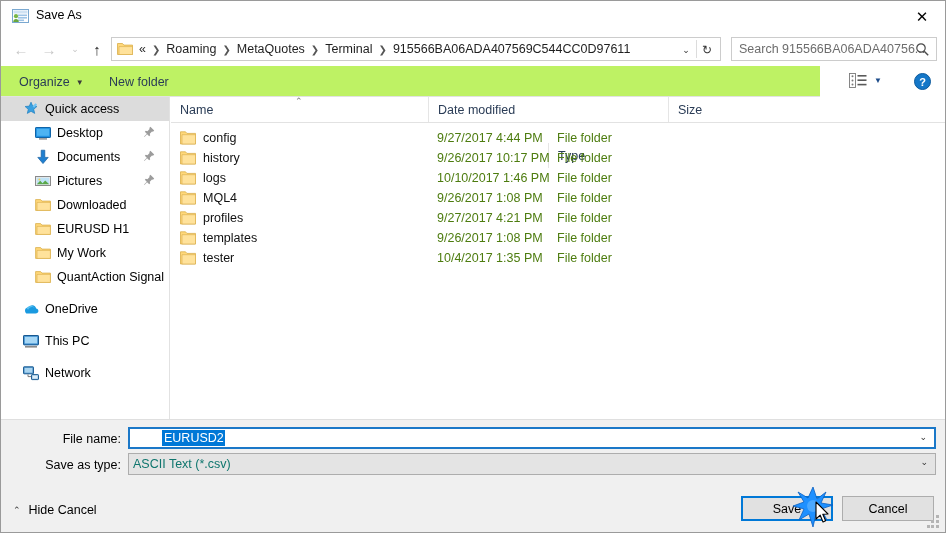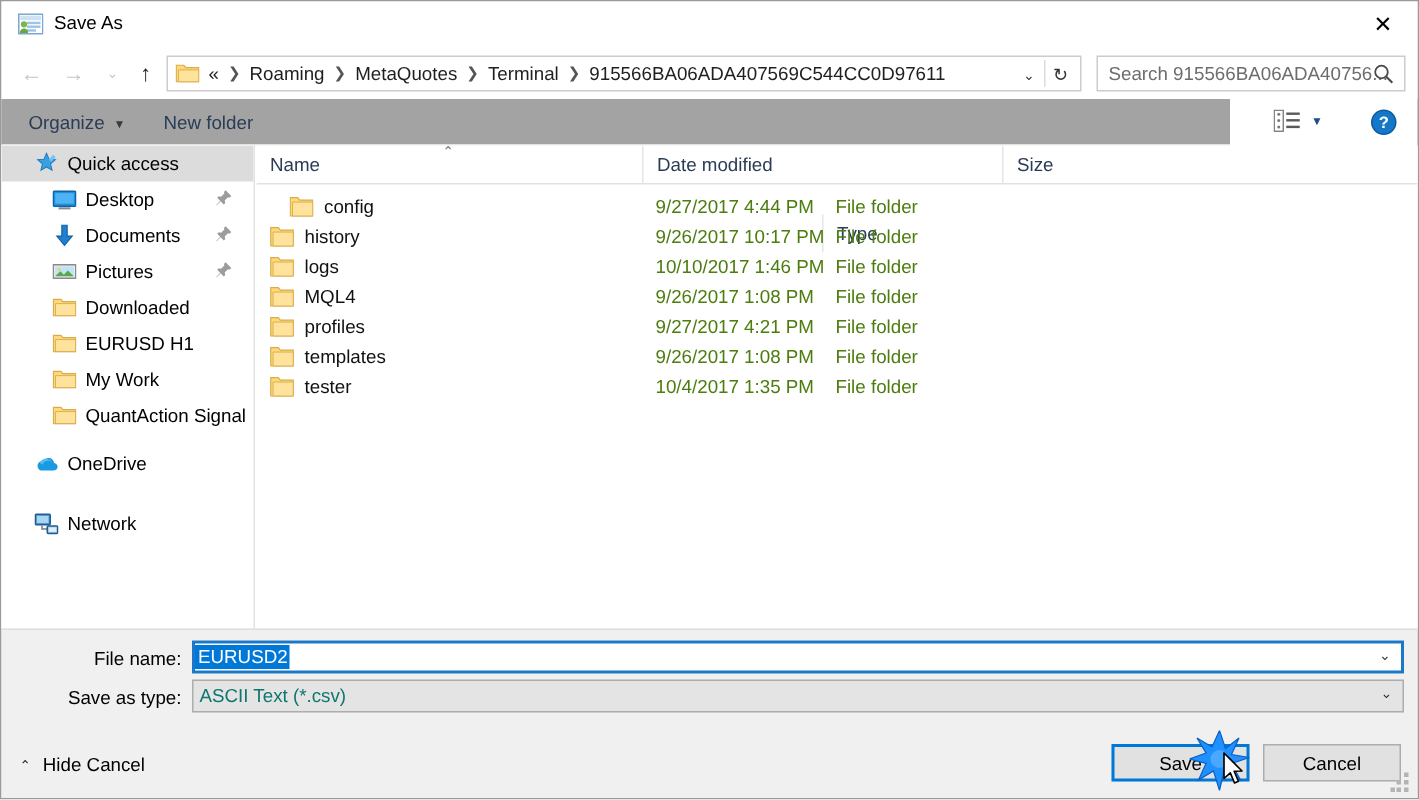--- a/index.html
+++ b/index.html
@@ -88,21 +88,21 @@
     white-space: nowrap; overflow: hidden;
   }
   .search-icon {
     position: absolute; right: 6px; top: 4px;
     width: 15px; height: 15px;
   }
 
   
   .toolbar {
     position: absolute; left: 0; top: 65px; width: 819px; height: 31px;
-    background: #a3a3a3; border-bottom: 1px solid #e2e2e2; padding-left: 20px;
+    background: #bef264; border-bottom: 1px solid #e2e2e2; padding-left: 20px;
   }
   .tb-item {
     position: absolute; top: 6px; height: 20px;
     color: #2a3c56; font-size: 12.5px; display: flex; align-items: center;
   }
   .tb-organize { left: 18px; }
   .tb-organize .caret { margin-left: 6px; font-size: 8px; color: #3a3a3a; }
   .tb-newfolder { left: 108px; }
   .tb-view {
     position: absolute; left: 848px; top: 7px;
@@ -183,21 +183,21 @@
   .lbl {
     position: absolute; text-align: right; font-size: 12.5px; color: #000;
   }
   .lbl-filename { left: 0; width: 120px; top: 431px; }
   .lbl-filetype { left: 0; width: 120px; top: 457px; }
 
   .combo {
     position: absolute; left: 127px; width: 808px; height: 22px;
     background: #ffffff; display: flex; align-items: center;
   }
-  .combo-filename { top: 426px; border: 2px solid #1b78c8; }
+  .combo-filename { top: 426px; border: 2px solid #1b78c8; padding-left: 32px; }
   .combo-filetype { top: 452px; border: 1px solid #adadad; background: #e4e4e4; }
   .combo-val { font-size: 12.5px; color: #0f766e; padding-left: 4px; }
   .combo-val.selected-text { background: #0078d7; color: #ffffff; padding: 1px 1px 1px 2px; }
   .combo-arrow {
     position: absolute; right: 7px; top: 3px;
     font-size: 9px; color: #333;
   }
 
   .hide-folders {
     position: absolute; left: 12px; top: 502px;
@@ -388,20 +388,28 @@
           </div>
           <div class="gap"></div>
           <div class="side-item ind-0">
             <span class="side-icon"><svg width="16" height="16" viewBox="0 0 16 16">
                 <path d="M4.2 12.6h8.3c1.7 0 2.9-1.1 2.9-2.5 0-1.3-1-2.3-2.3-2.5-.2-1.9-1.8-3.3-3.8-3.3-1.6 0-3 .9-3.6 2.3-.2 0-.3-.1-.5-.1C3.3 6.5 2 7.8 2 9.4c0 1.7 1 3.2 2.2 3.2z" fill="#1a9ae0"></path>
                 <path d="M5.5 8.6c.5-1.5 1.9-2.5 3.6-2.5 1 0 1.9.4 2.6 1-.8-1.4-2.3-2.3-4-2.3-2 0-3.7 1.3-4.2 3.1z" fill="#53bdf0"></path>
               </svg></span>
             <span>OneDrive</span>
           </div>
           <div class="gap"></div>
+          <div class="side-item ind-0">
+            <span class="side-icon"><svg width="16" height="16" viewBox="0 0 16 16">
+                <rect x="0.5" y="2.5" width="15" height="9.4" rx="0.6" fill="#3f8fd0" stroke="#18588f"></rect>
+                <rect x="1.8" y="3.8" width="12.4" height="6.6" fill="#a7d7f5"></rect>
+                <rect x="2" y="13" width="12" height="1.6" fill="#8a8a8a"></rect>
+              </svg></span>
+            <span>This PC</span>
+          </div>
           <div class="gap"></div>
           <div class="side-item ind-0">
             <span class="side-icon"><svg width="16" height="16" viewBox="0 0 16 16">
                 <rect x="0.5" y="1.8" width="10" height="7" rx="0.6" fill="#4a90c8" stroke="#1f5f94"></rect>
                 <rect x="1.6" y="2.9" width="7.8" height="4.8" fill="#aad4ef"></rect>
                 <path d="M5 9.4v2.2h7.4" stroke="#7a7a7a" stroke-width="1" fill="none"></path>
                 <rect x="8.5" y="9.6" width="7" height="5" rx="0.6" fill="#9ac0dd" stroke="#1f5f94"></rect>
                 <rect x="9.5" y="10.6" width="5" height="3" fill="#dceefa"></rect>
               </svg></span>
             <span>Network</span>
@@ -420,21 +428,21 @@
         </div>
         <div class="ch" style="left:377px; width:120px;margin-top:46px;">
           <span>Type</span>
         </div>
         <div class="ch" style="left:497px; width:83px;">
           <span>Size</span>
         </div>
       </div>
       <div id="file-rows" style="padding-top:5px;">
           <div class="frow">
-            <div class="fcell fname" style="left: 22px;">
+            <div class="fcell fname" style="left: 9px;">
               <span class="folder-ico"><svg width="16" height="14" viewBox="0 0 16 14">
                   <path d="M0.5 0.8h5l1.4 1.6h8.6v10.6H0.5z" fill="#ffd87a" stroke="#d9ad4a" stroke-width="0.8"></path>
                   <path d="M2 3.7h13.5v9.3H2z" fill="#ffe29b" stroke="#d9ad4a" stroke-width="0.6"></path>
                 </svg></span>
               <span>config</span>
             </div>
             <div class="fcell fdate" style="left: 266px;">9/27/2017 4:44 PM</div>
             <div class="fcell ftype" style="left: 386px;">File folder</div>
             <div class="fcell fsize" style="left: 506px;"></div>
           </div>

